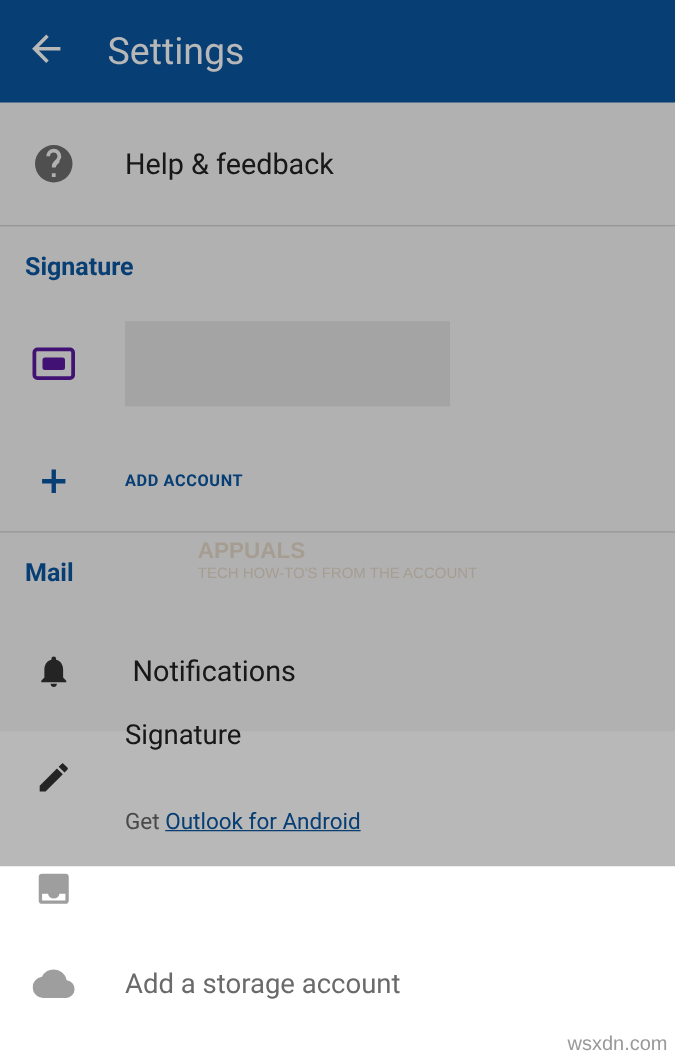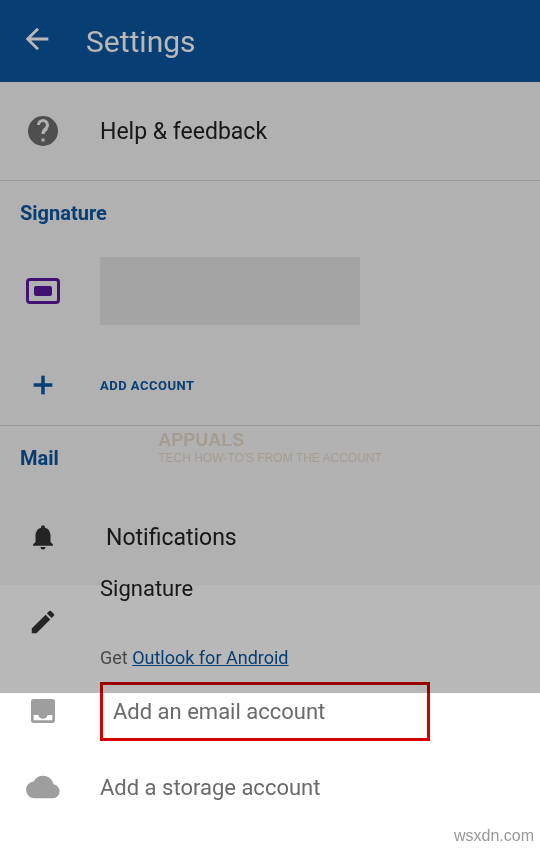--- a/index.html
+++ b/index.html
@@ -211,23 +211,20 @@
 
 <div class="dim-overlay"></div>
 
 <div class="sheet">
   <div class="sheet-row">
     <span class="sheet-icon-slot inbox-icon">
       <svg viewBox="0 0 24 24">
           <path d="M19 3H5a2 2 0 00-2 2v14a2 2 0 002 2h14a2 2 0 002-2V5a2 2 0 00-2-2zm0 16H5v-4h3.56a3.5 3.5 0 006.88 0H19v4z"></path>
         </svg>
     </span>
-    <span class="highlight-box">
-      <span class="sheet-text">Add an email account</span>
-    </span>
   </div>
   <div class="sheet-row">
     <span class="sheet-icon-slot cloud-icon">
       <svg viewBox="0 0 24 24">
           <path d="M19.35 10.04A7.49 7.49 0 0012 4a7.5 7.5 0 00-6.65 4.04A6 6 0 006 20h13a5 5 0 00.35-9.96z"></path>
         </svg>
     </span>
     <span class="sheet-text">Add a storage account</span>
   </div>
 </div>

